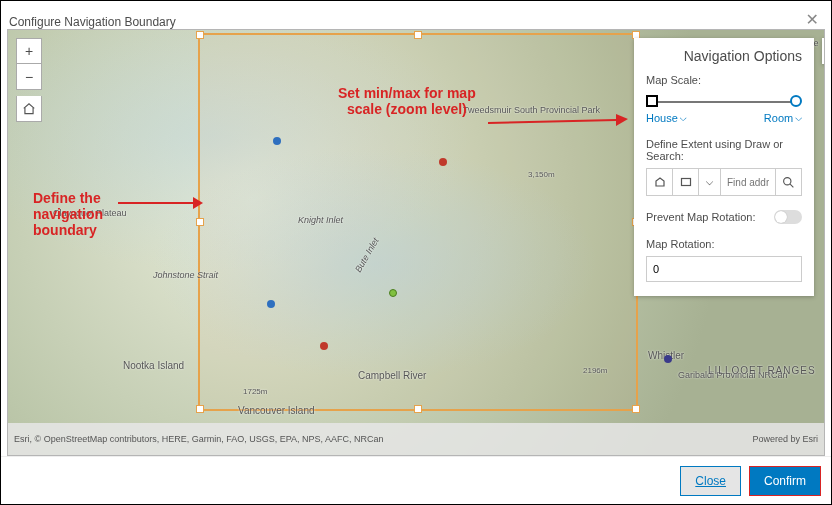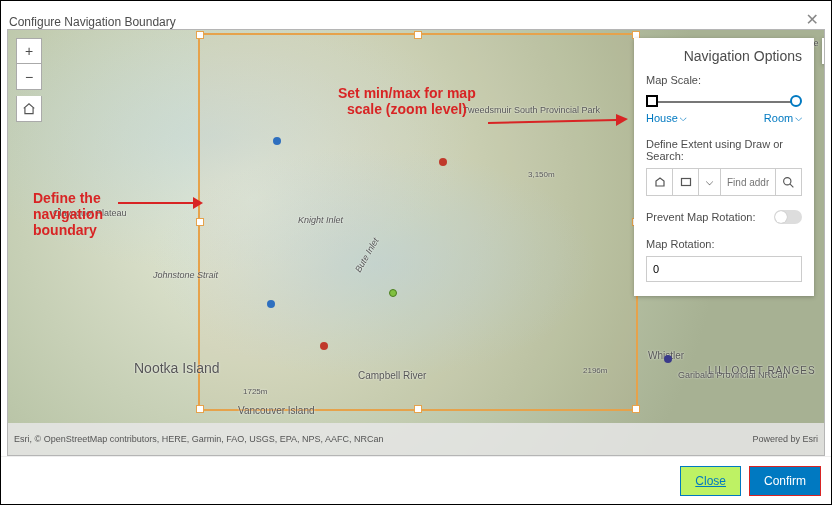--- a/index.html
+++ b/index.html
@@ -119,21 +119,21 @@
   .rot-input { width: 100%; height: 26px; border: 1px solid #ccc; padding: 0 6px; font-size: 11px; }
 
   .collapse-btn {
     position: absolute; right: 10px; top: 8px; width: 26px; height: 26px; background: #fff; box-shadow: 0 1px 4px rgba(0,0,0,.25); display: flex; align-items: center; justify-content: center; cursor: pointer; font-size: 12px; transform: translateX(34px);
   }
 
   .footer {
     height: 48px; display: flex; align-items: center; justify-content: flex-end; gap: 8px; padding: 0 10px 0 0; border-top: 1px solid #eee;
   }
   .btn { height: 30px; padding: 0 14px; font-size: 12px; cursor: pointer; display: inline-flex; align-items: center; }
-  .btn-close { border: 1px solid #0079c1; color: #0079c1; background: #bef264; text-decoration: underline; }
+  .btn-close { border: 1px solid #0079c1; color: #0079c1; background: #e5e5e5; text-decoration: underline; }
   .btn-confirm { border: 1px solid #d82424; background: #0079c1; color: #fff; }
 
   
   .map-label { position: absolute; font-size: 10px; color: #555; pointer-events: none; text-shadow: 0 0 2px #fff; }
   .dot { position: absolute; width: 8px; height: 8px; border-radius: 50%; }
 </style>
 </head>
 <body>
 
 <div class="modal">
@@ -170,21 +170,21 @@
     <div class="map-label" style="left:640px; top:320px;">Whistler</div>
     <div class="map-label" style="left:230px; top:375px;">Vancouver Island</div>
     <div class="map-label" style="left:670px; top:340px; font-size:9px;">Garibaldi Provincial NRCan</div>
     <div class="map-label" style="left:455px; top:75px; font-size:9px;">Tweedsmuir South Provincial Park</div>
     <div class="map-label" style="left:700px; top:335px; font-size:10px; letter-spacing:1px;">LILLOOET RANGES</div>
     <div class="map-label" style="left:748px; top:8px; font-size:9px;">100 Mile House</div>
     <div class="map-label" style="left:290px; top:185px; font-size:9px; font-style:italic;">Knight Inlet</div>
     <div class="map-label" style="left:340px; top:220px; font-size:9px; font-style:italic; transform:rotate(-60deg);">Bute Inlet</div>
     <div class="map-label" style="left:145px; top:240px; font-size:9px; font-style:italic;">Johnstone Strait</div>
     <div class="map-label" style="left:45px; top:178px; font-size:9px;">Clayoquot Plateau</div>
-    <div class="map-label" style="left:126px; top:330px; font-size:14px;">Nootka Island</div>
+    <div class="map-label" style="left:115px; top:330px; font-size:10px;">Nootka Island</div>
     <div class="map-label" style="left:520px; top:140px; font-size:8px;">3,150m</div>
     <div class="map-label" style="left:235px; top:357px; font-size:8px;">1725m</div>
     <div class="map-label" style="left:575px; top:336px; font-size:8px;">2196m</div>
 
     <div class="dot" style="left:265px; top:107px; background:#2e6fbf;"></div>
     <div class="dot" style="left:431px; top:128px; background:#c0392b;"></div>
     <div class="dot" style="left:381px; top:259px; background:#80c040; border:1px solid #4a7d1f;"></div>
     <div class="dot" style="left:259px; top:270px; background:#2e6fbf;"></div>
     <div class="dot" style="left:312px; top:312px; background:#c0392b;"></div>
     <div class="dot" style="left:656px; top:325px; background:#3a3a8a;"></div>

